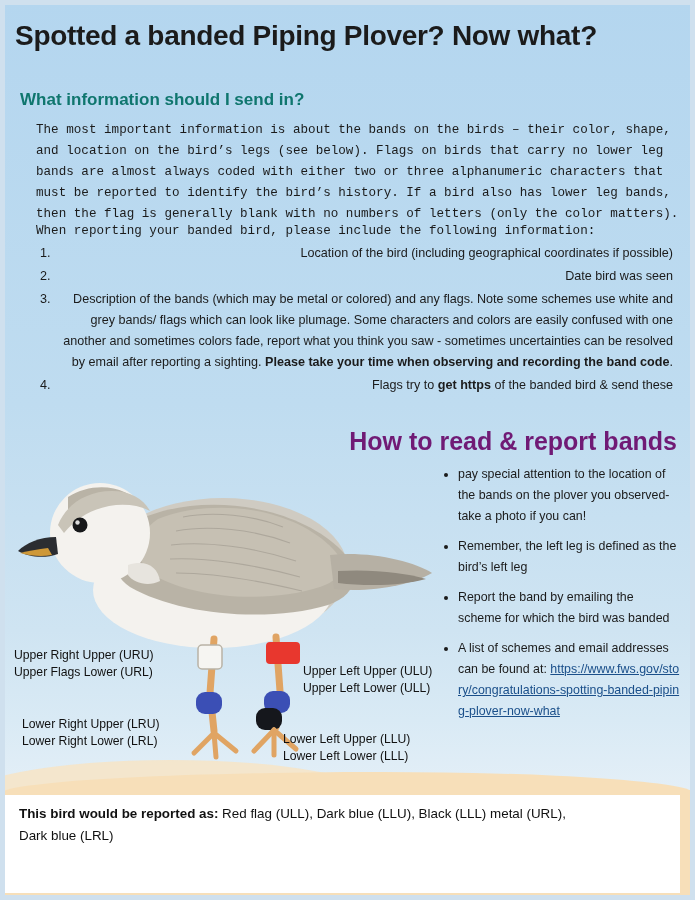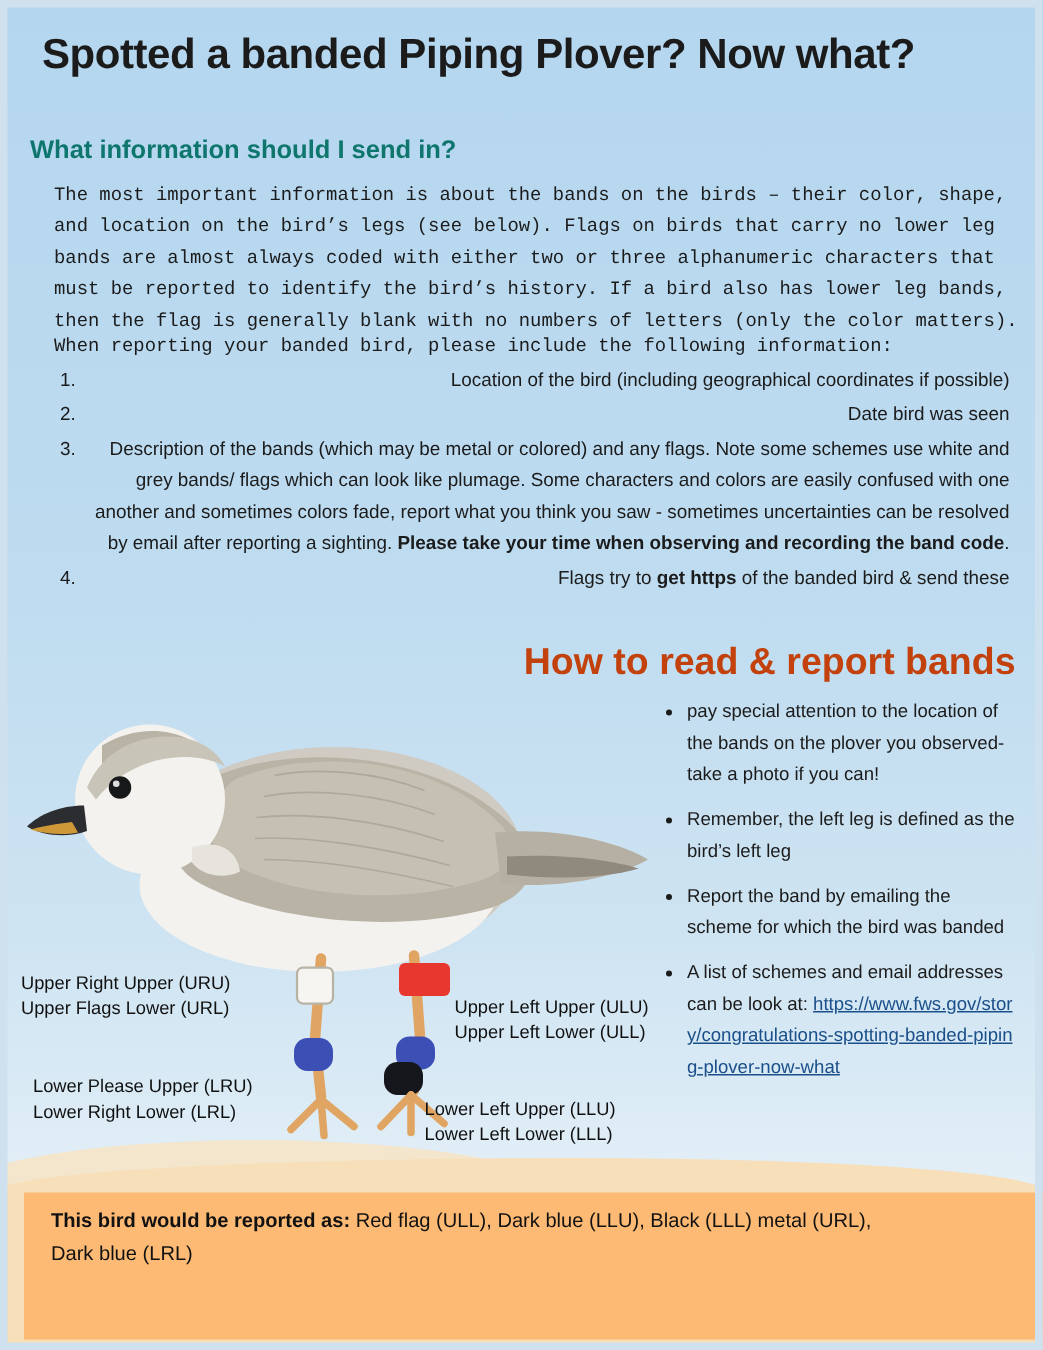--- a/index.html
+++ b/index.html
@@ -32,21 +32,21 @@
   .bg-frame {
     position: absolute; left: 0; top: 0; width: 695px; height: 900px;
     border: 5px solid #cfe0ee;
     pointer-events: none;
   }
 
   
   .page { position: absolute; inset: 0; }
 
   .title {
-    position: absolute; left: 28px; top: 20px; width: 665px;
+    position: absolute; left: 15px; top: 20px; width: 665px;
     font-size: 28px; font-weight: bold; color: #1b1b1b;
     letter-spacing: -0.3px;
     font-family: "Liberation Sans", sans-serif;
   }
 
   .h2 {
     position: absolute; left: 20px; top: 90px; width: 600px;
     font-size: 17px; font-weight: bold; color: #0f766e;
   }
 
@@ -61,21 +61,21 @@
     position: absolute; left: 28px; top: 243px; width: 645px;
     margin: 0; padding-left: 26px;
     font-size: 12.6px; line-height: 21px; color: #1b1b1b;
   }
   ol.steps li { margin-bottom: 2px; padding-left: 2px; text-align: right; }
   ol.steps li.tight { margin-bottom: 0; }
   b.em { font-weight: bold; }
 
   .howto {
     position: absolute; right: 18px; top: 427px;
-    font-size: 25px; font-weight: bold; color: #c2410c;
+    font-size: 25px; font-weight: bold; color: #701a75;
     text-align: right;
   }
 
   ul.howlist {
     position: absolute; left: 440px; top: 464px; width: 240px;
     margin: 0; padding-left: 18px;
     font-size: 12.4px; line-height: 21px; color: #1b1b1b;
   }
   ul.howlist li { margin-bottom: 9px; }
   ul.howlist a {
@@ -89,22 +89,22 @@
   .lbl {
     position: absolute; font-size: 12.2px; line-height: 17px; color: #111;
   }
   .lbl-uru { left: 14px;  top: 647px; }
   .lbl-lru { left: 22px;  top: 716px; }
   .lbl-ulu { left: 303px; top: 663px; }
   .lbl-llu { left: 283px; top: 731px; }
 
   
   .bottom {
-    position: absolute; left: 16px; top: 795px; width: 679px; height: 98px;
-    background: #fdba74;
+    position: absolute; left: 1px; top: 795px; width: 679px; height: 98px;
+    background: #ffffff;
   }
   .bottom-line1 {
     position: absolute; left: 18px; top: 8px; width: 560px;
     font-size: 13.4px; line-height: 22px; color: #111;
   }
   .bottom-line1 b { font-weight: bold; }
   .bottom-note {
     position: absolute; left: 18px; top: 54px; width: 570px;
     font-size: 12px; line-height: 19px; color: #111; font-style: italic;
   }
@@ -136,21 +136,21 @@
     <li><span>Description of the bands (which may be metal or colored) and any flags. Note some schemes use  white and grey bands/ flags which can look like plumage. Some characters and colors are easily confused with one another and sometimes colors fade, report what you think you saw - sometimes uncertainties can be resolved by email after reporting a sighting. </span><b class="em">Please take your time when observing and recording the band code</b><span>.</span></li>
     <li class="tight"><span>Flags try to </span><b class="em">get https</b><span> of the banded bird &amp; send these</span></li>
   </ol>
 
   <div class="howto">How to read &amp; report bands</div>
 
   <ul class="howlist">
     <li><span>pay special attention to the location of the bands on the plover you observed- take a photo if you can!</span></li>
     <li><span>Remember, the left leg is defined as the bird’s left leg</span></li>
     <li><span>Report the band by emailing the scheme  for which the bird was banded</span></li>
-    <li><span>A list of schemes and email addresses can be look at: </span><a href="#">https://www.fws.gov/story/congratulations-spotting-banded-piping-plover-now-what</a></li>
+    <li><span>A list of schemes and email addresses can be found at: </span><a href="#">https://www.fws.gov/story/congratulations-spotting-banded-piping-plover-now-what</a></li>
   </ul>
 
   <svg class="bird" viewBox="0 0 430 340">
 
     <ellipse cx="215" cy="115" rx="125" ry="72" fill="#cfcbc2"></ellipse>
     <ellipse cx="205" cy="135" rx="120" ry="58" fill="#f4f2ee"></ellipse>
 
     <path d="M120 70 C180 36 280 46 330 92 C355 115 350 140 320 150 C260 168 170 160 122 132 C100 118 100 85 120 70 Z" fill="#b9b3a6"></path>
     <path d="M150 64 C205 42 285 52 325 94 C340 110 335 124 312 132 C255 150 180 142 142 118 C126 106 130 76 150 64 Z" fill="#c6c0b3"></path>
 
@@ -202,21 +202,21 @@
       <path d="M206 278 L208 302"></path>
       <path d="M206 278 L228 296"></path>
     </g>
   </svg>
 
   <div class="lbl lbl-uru">
     <div>Upper Right Upper (URU)</div>
     <div>Upper Flags  Lower (URL)</div>
   </div>
   <div class="lbl lbl-lru">
-    <div>Lower Please Upper (LRU)</div>
+    <div>Lower Right Upper (LRU)</div>
     <div>Lower Right Lower (LRL)</div>
   </div>
   <div class="lbl lbl-ulu">
     <div>Upper Left Upper (ULU)</div>
     <div>Upper Left Lower (ULL)</div>
   </div>
   <div class="lbl lbl-llu">
     <div>Lower Left Upper (LLU)</div>
     <div>Lower Left Lower (LLL)</div>
   </div>

